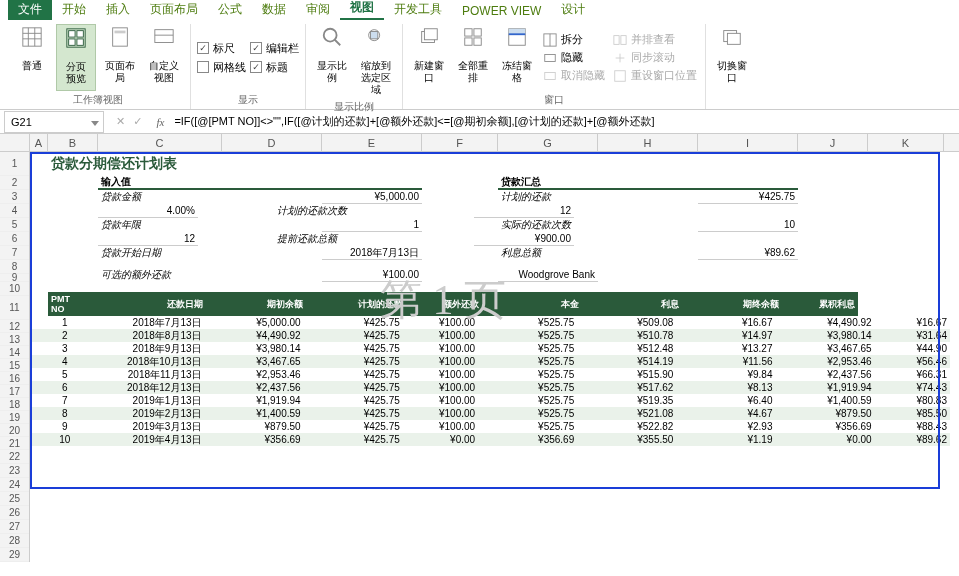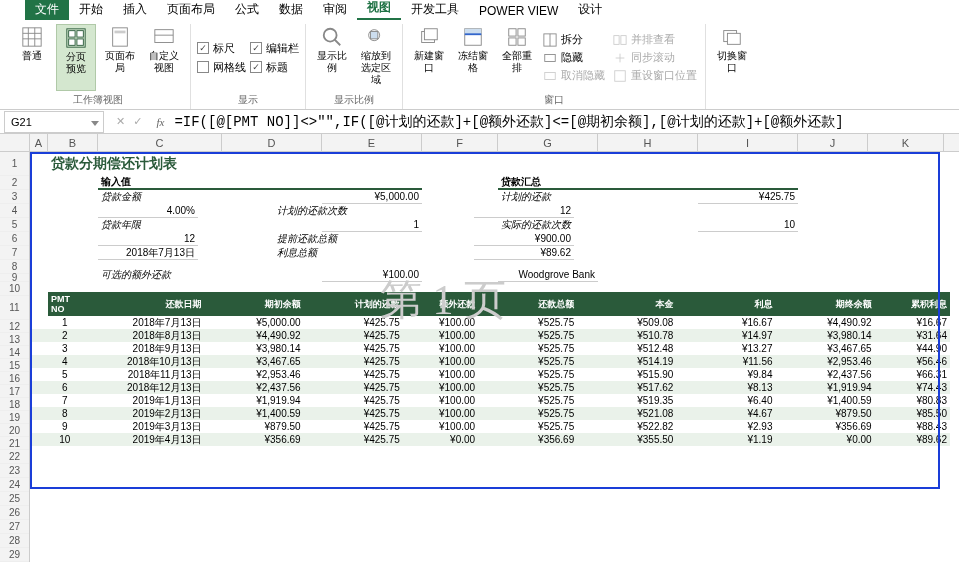--- a/index.html
+++ b/index.html
@@ -1,44 +1,44 @@
 <!DOCTYPE html>
 <html><head>
 <meta charset="utf-8">
 <style>
 * { margin: 0; padding: 0; box-sizing: border-box; }
 body { font-family: "Microsoft YaHei", Arial, sans-serif; font-size: 11px; background: #fff; width: 959px; height: 576px; overflow: hidden; position: relative; }
 
-.tab-row { display: flex; align-items: flex-end; height: 20px; padding-left: 25px; }
-.tab { padding: 2px 10px; font-size: 12px; color: #000000; cursor: pointer; }
+.tab-row { display: flex; align-items: flex-end; height: 20px; padding-left: 8px; }
+.tab { padding: 2px 10px; font-size: 12px; color: #4d7c0f; cursor: pointer; }
 .tab.active-green { background: #217346; color: #fff; }
 .tab.active-view { color: #217346; font-weight: bold; border-bottom: 2px solid #217346; }
 
 .ribbon { display: flex; height: 90px; border-bottom: 1px solid #ccc; padding: 4px 6px 0; }
 .ribbon-group { display: flex; flex-direction: column; align-items: center; border-right: 1px solid #e0e0e0; padding: 0 6px; }
 .ribbon-icons { display: flex; gap: 4px; flex: 1; }
 .big-btn { display: flex; flex-direction: column; align-items: center; justify-content: flex-start; width: 40px; padding: 2px; cursor: pointer; }
 .big-btn.sel { background: #d4e7cf; border: 1px solid #b0c9a8; }
 .big-btn svg, .big-btn .ico { width: 22px; height: 22px; }
-.big-btn span { font-size: 10px; margin-top: 2px; text-align: center; line-height: 12px; }
+.big-btn span { font-size: 10px; margin-top: 12px; text-align: center; line-height: 12px; }
 .ribbon-label { font-size: 10px; color: #666; padding: 2px 0; }
 .chk-col { display: flex; flex-direction: column; gap: 4px; justify-content: center; }
 .chk-row { display: flex; align-items: center; gap: 4px; font-size: 11px; }
 .chk-box { width: 12px; height: 12px; border: 1px solid #888; display: flex; align-items: center; justify-content: center; font-size: 9px; color: #444; }
 .small-list { display: flex; flex-direction: column; gap: 1px; font-size: 11px; justify-content: center; }
 .small-item { display: flex; align-items: center; gap: 4px; padding: 1px 2px; }
 .small-item.dis { color: #aaa; }
 .mini-ico { width: 14px; height: 14px; }
 
 .formula-bar { display: flex; align-items: center; height: 24px; border-bottom: 1px solid #ccc; }
 .name-box { width: 100px; height: 22px; border: 1px solid #ccc; margin: 0 4px; padding: 0 6px; display: flex; align-items: center; position: relative; }
 .name-box::after { content: ""; position: absolute; right: 4px; top: 9px; border-left: 4px solid transparent; border-right: 4px solid transparent; border-top: 5px solid #888; }
 .formula-icons { display: flex; gap: 8px; padding: 0 8px; color: #aaa; }
 .formula-fx { font-style: italic; font-family: serif; font-size: 11px; color: #666; padding: 0 6px; }
-.formula-input { flex: 1; padding: 0 4px; font-size: 14px; overflow: hidden; white-space: nowrap; font-family: Liberation Mono, monospace; }
+.formula-input { flex: 1; padding: 0 4px; font-size: 11px; overflow: hidden; white-space: nowrap; }
 
 .grid-area { position: relative; overflow: hidden; height: 442px; }
 .col-headers { display: flex; height: 18px; background: #f3f3f3; border-bottom: 1px solid #ccc; }
 .corner { width: 30px; border-right: 1px solid #ccc; }
 .colh { border-right: 1px solid #ccc; text-align: center; font-size: 11px; line-height: 18px; color: #555; }
 .grid-body { display: flex; }
 .row-headers { display: flex; flex-direction: column; width: 30px; background: #f3f3f3; border-right: 1px solid #ccc; }
 .rowh { height: 14px; border-bottom: 1px solid #eee; text-align: center; font-size: 10px; line-height: 14px; color: #555; }
 .rowh.h24 { height: 24px; line-height: 24px; }
 .rowh.h13 { height: 13px; line-height: 13px; }
@@ -171,34 +171,34 @@
     <div class="ribbon-icons">
       <div class="big-btn">
           <svg viewBox="0 0 24 24">
             <rect x="4" y="6" width="14" height="12" fill="#fff" stroke="#888"></rect>
             <rect x="7" y="3" width="14" height="12" fill="#fff" stroke="#888"></rect>
           </svg>
           <span>新建窗口</span>
         </div>
       <div class="big-btn">
           <svg viewBox="0 0 24 24">
-            <rect x="3" y="3" width="18" height="18" fill="none" stroke="#888"></rect>
-            <rect x="3" y="3" width="18" height="6" fill="#cde"></rect>
-            <line x1="3" y1="9" x2="21" y2="9" stroke="#36c" stroke-width="2"></line>
-          </svg>
-          <span>冻结窗格</span>
-        </div>
-      <div class="big-btn">
-          <svg viewBox="0 0 24 24">
             <rect x="3" y="3" width="8" height="8" fill="none" stroke="#888"></rect>
             <rect x="13" y="3" width="8" height="8" fill="none" stroke="#888"></rect>
             <rect x="3" y="13" width="8" height="8" fill="none" stroke="#888"></rect>
             <rect x="13" y="13" width="8" height="8" fill="none" stroke="#888"></rect>
           </svg>
           <span>全部重排</span>
+        </div>
+      <div class="big-btn">
+          <svg viewBox="0 0 24 24">
+            <rect x="3" y="3" width="18" height="18" fill="none" stroke="#888"></rect>
+            <rect x="3" y="3" width="18" height="6" fill="#cde"></rect>
+            <line x1="3" y1="9" x2="21" y2="9" stroke="#36c" stroke-width="2"></line>
+          </svg>
+          <span>冻结窗格</span>
         </div>
       <div class="small-list">
         <div class="small-item">
             <svg class="mini-ico" viewBox="0 0 16 16">
               <rect x="1" y="1" width="14" height="14" fill="none" stroke="#888"></rect>
               <line x1="8" y1="1" x2="8" y2="15" stroke="#888"></line>
             </svg>
             <span>拆分</span>
           </div>
         <div class="small-item">
@@ -356,20 +356,21 @@
           </div>
           <div class="ws-row">
             <div class="cell" style="width:68px"></div>
             <div class="cell summ-val r" style="width:100px">12</div>
             <div class="cell" style="width:76px"></div>
             <div class="cell summ-lbl" style="width:200px">提前还款总额</div>
             <div class="cell summ-val r" style="width:100px">¥900.00</div>
           </div>
           <div class="ws-row">
             <div class="cell" style="width:68px"></div>
+            <div class="cell summ-lbl" style="width:224px">贷款开始日期</div>
             <div class="cell summ-val r" style="width:100px">2018年7月13日</div>
             <div class="cell" style="width:76px"></div>
             <div class="cell summ-lbl" style="width:200px">利息总额</div>
             <div class="cell summ-val r" style="width:100px">¥89.62</div>
           </div>
         </div>
 
       <div class="ws-row" style="height:8px"></div>
 
       <div class="ws-row">
@@ -383,21 +384,20 @@
       <div class="ws-row" style="height:10px"></div>
 
       <div class="ws-row h24" id="table-header-row">
         <div class="cell" style="width:18px"></div>
       <div class="tbl-head" style="width: 34px; white-space: pre-line;">PMT
 NO</div>
           <div class="tbl-head r" style="width: 124px; white-space: pre-line;">还款日期</div>
           <div class="tbl-head r" style="width: 100px; white-space: pre-line;">期初余额</div>
           <div class="tbl-head r" style="width: 100px; white-space: pre-line;">计划的还款</div>
           <div class="tbl-head r" style="width: 76px; white-space: pre-line;">额外还款</div>
-          <div class="tbl-head r" style="width: 100px; white-space: pre-line;">还款总额</div>
           <div class="tbl-head r" style="width: 100px; white-space: pre-line;">本金</div>
           <div class="tbl-head r" style="width: 100px; white-space: pre-line;">利息</div>
           <div class="tbl-head r" style="width: 100px; white-space: pre-line;">期终余额</div>
           <div class="tbl-head r" style="width: 76px; white-space: pre-line;">累积利息</div>
         </div>
 
       <div id="data-rows">
           <div class="data-row">
             <div class="cell" style="width:18px"></div>
             <div class="dc c" style="width:34px">1</div>

